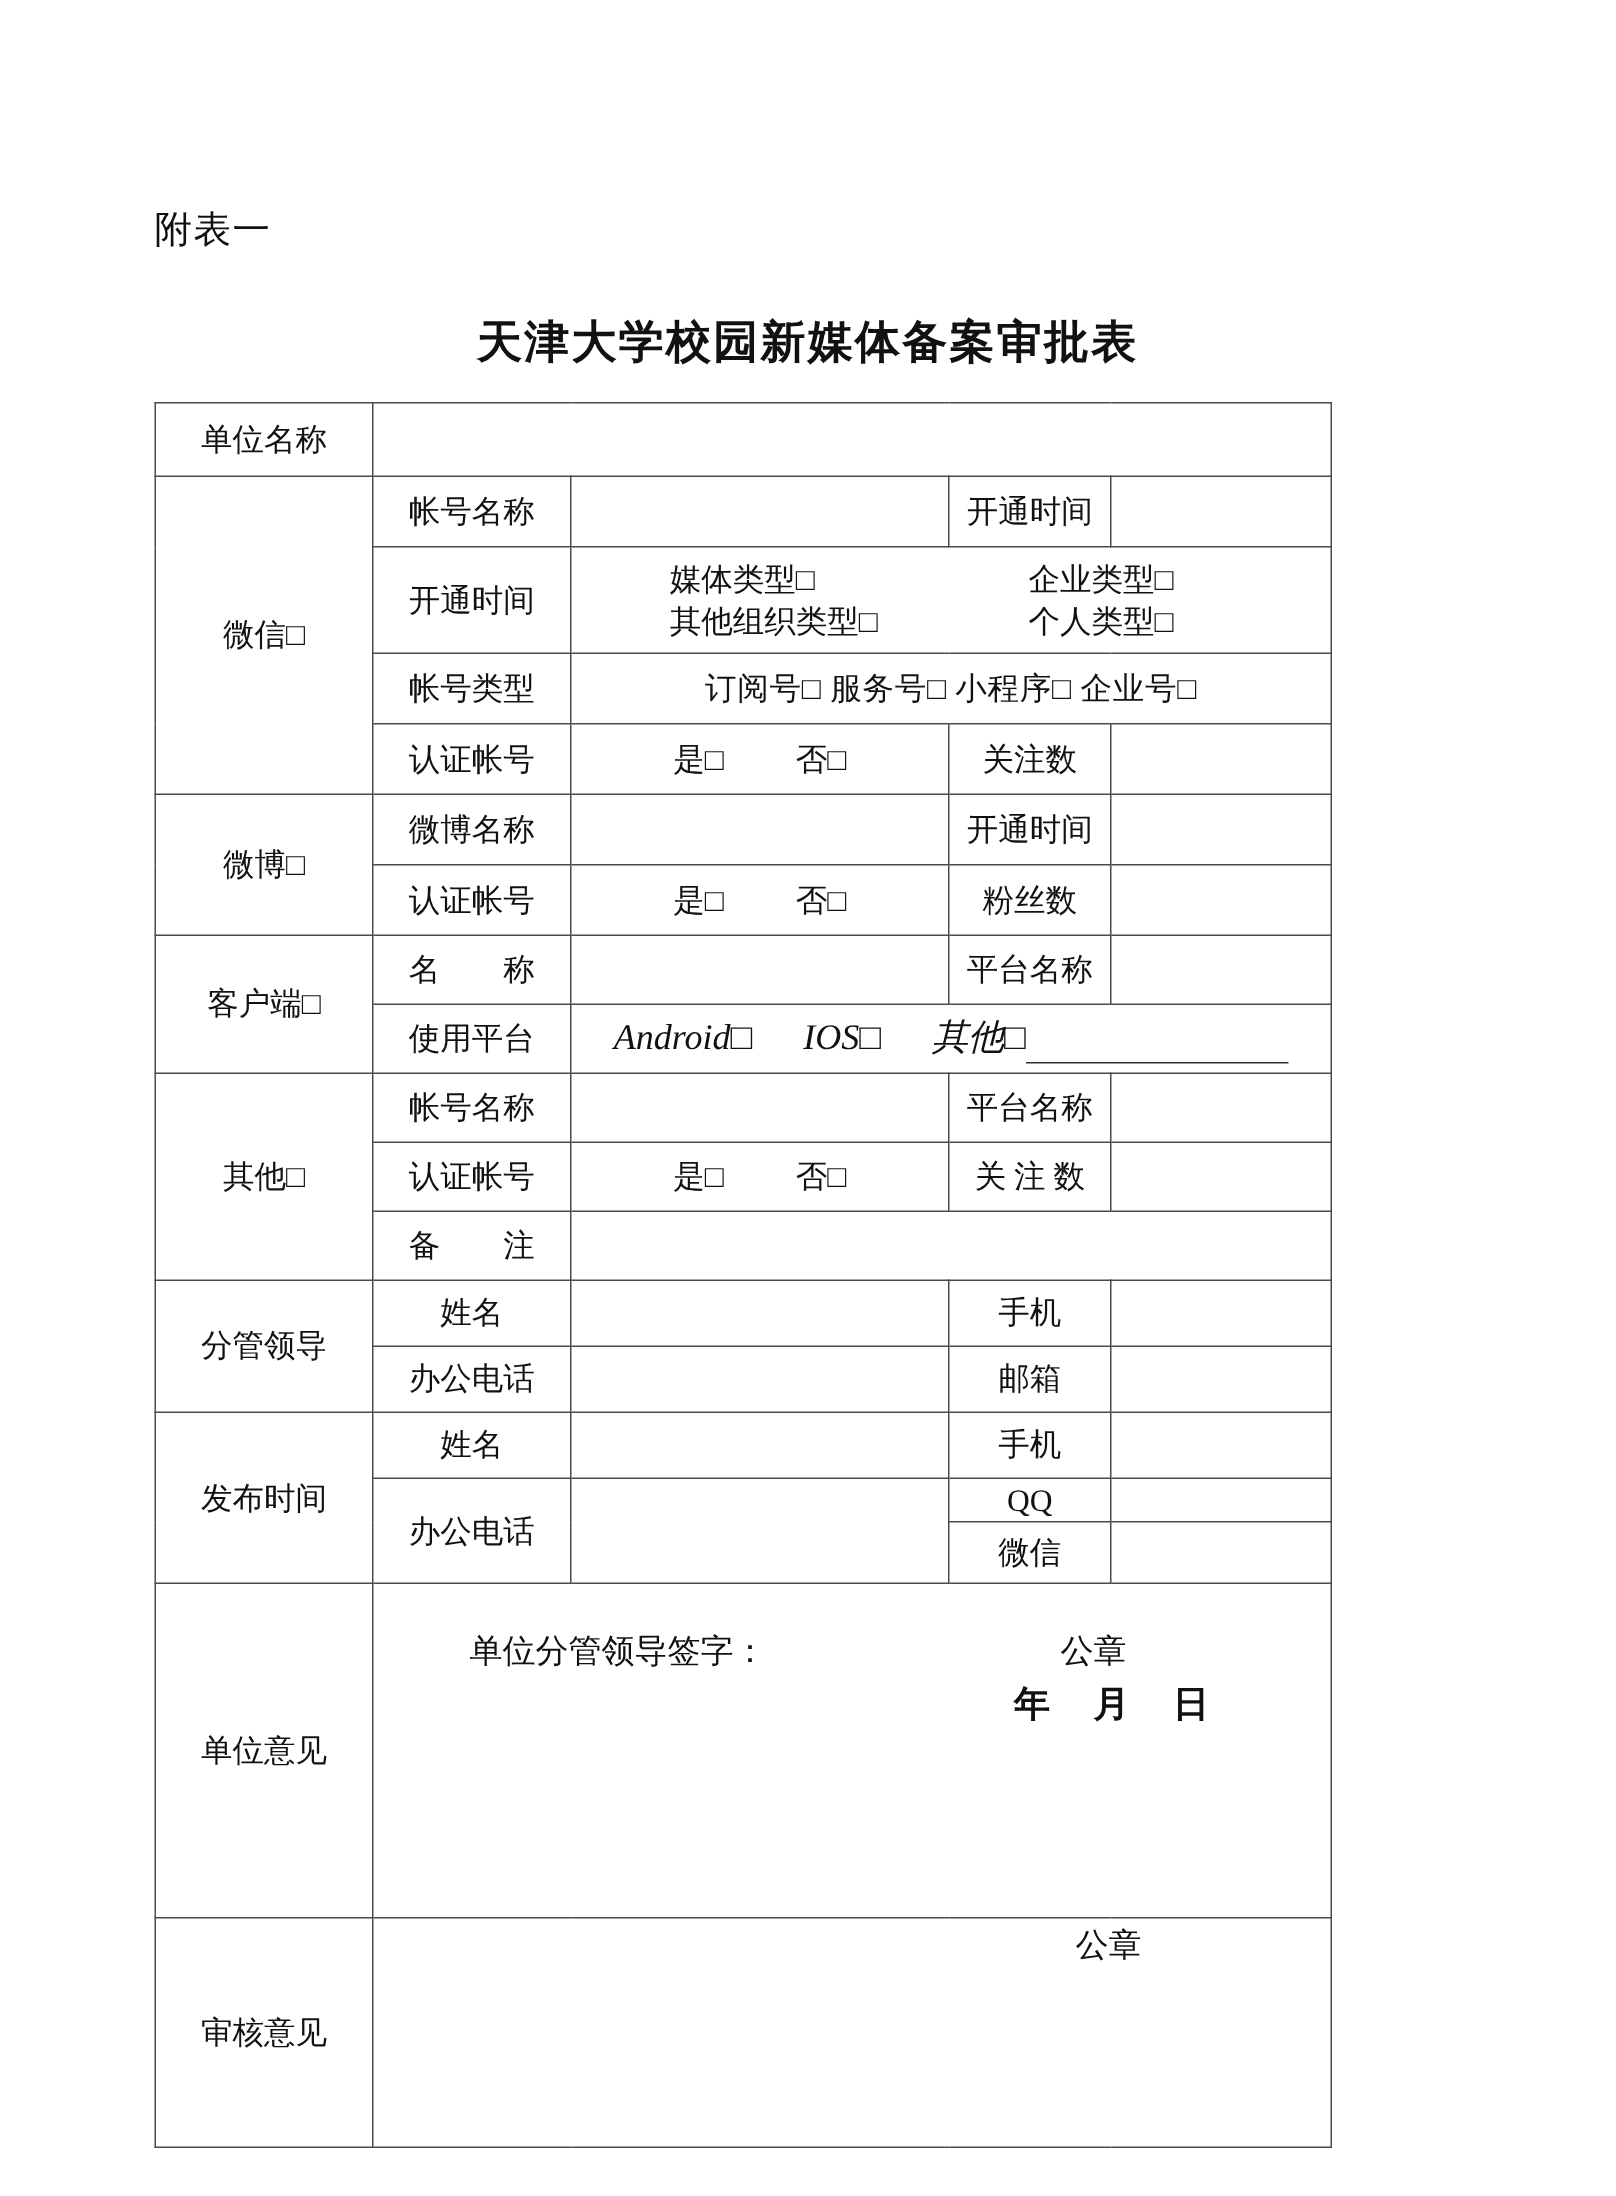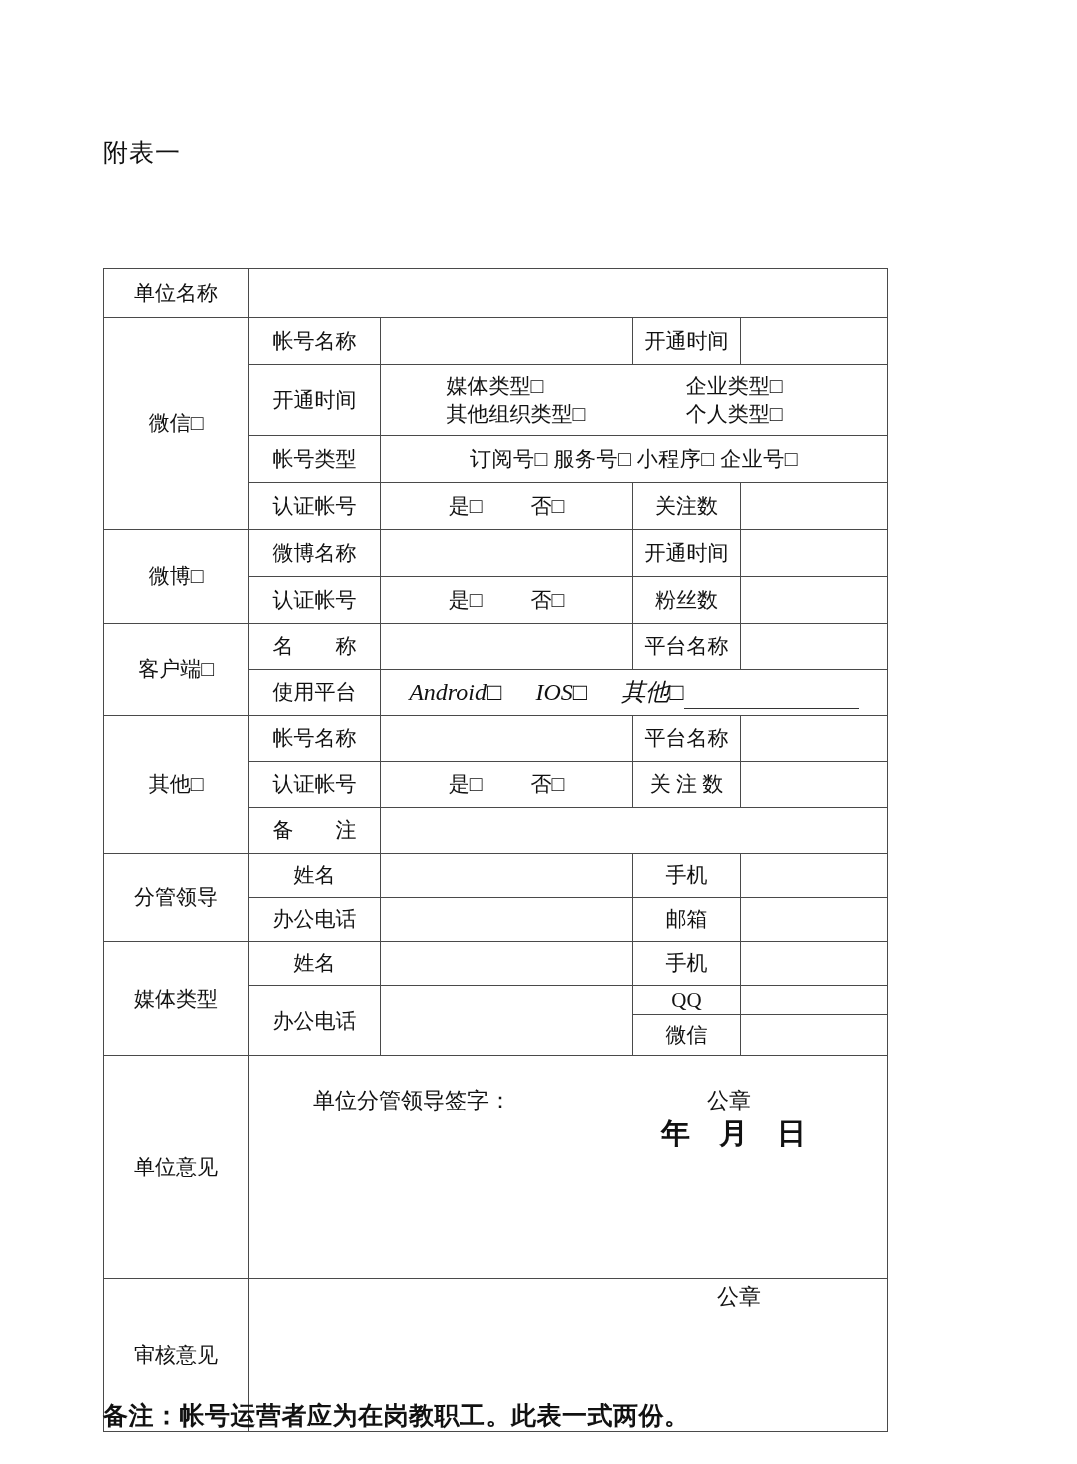--- a/index.html
+++ b/index.html
@@ -94,21 +94,21 @@
     bottom: 52px;
     font-size: 22px;
     white-space: nowrap;
     margin-top: 32px;
   }
   .sig-line .seal { display:inline-block; margin-left: 196px; }
   .ymd {
     position: absolute;
     right: 74px;
     bottom: 14px;
-    font-size: 29px;
+    font-size: 24px;
     font-weight: bold;
     letter-spacing: 1px;
     white-space: nowrap;
   }
   .ymd .g { display:inline-block; width: 28px; }
   .seal-only {
     position: absolute;
     right: 120px;
     bottom: 44px;
     font-size: 22px;
@@ -126,20 +126,21 @@
     white-space: nowrap;
   }
 </style>
 </head>
 <body>
 
 <div class="page">
 
   <div class="attach-label">附表一</div>
 
+  <div class="doc-title">天津大学校园新媒体备案审批表</div>
 
   <table class="form">
     <colgroup>
       <col style="width:145px">
       <col style="width:132px">
       <col style="width:252px">
       <col style="width:108px">
       <col style="width:147px">
     </colgroup>
 
@@ -238,21 +239,21 @@
       <td class="blank"></td>
     </tr>
     <tr>
       <td class="lbl" style="height:43px">办公电话</td>
       <td class="blank"></td>
       <td class="lbl">邮箱</td>
       <td class="blank"></td>
     </tr>
 
     <tr>
-      <td class="left-cat" rowspan="3">媒体类型</td>
+      <td class="left-cat" rowspan="3">发布时间</td>
       <td class="lbl" style="height:43px">姓名</td>
       <td class="blank"></td>
       <td class="lbl">手机</td>
       <td class="blank"></td>
     </tr>
     <tr>
       <td class="lbl" rowspan="2" style="height:40px">办公电话</td>
       <td class="blank" rowspan="2"></td>
       <td class="lbl">QQ</td>
       <td class="blank"></td>
@@ -280,15 +281,14 @@
       <td class="lbl" style="height:152px">审核意见</td>
       <td colspan="4">
         <div class="opinion-body">
           <div class="seal-only">公章</div>
         </div>
       </td>
     </tr>
   </tbody>
     </table>
 
-  <div class="footer-note">备注：帐号运营者应为在岗教职工。此表一式两份。</div>
 
 </div>
 
 </body></html>

